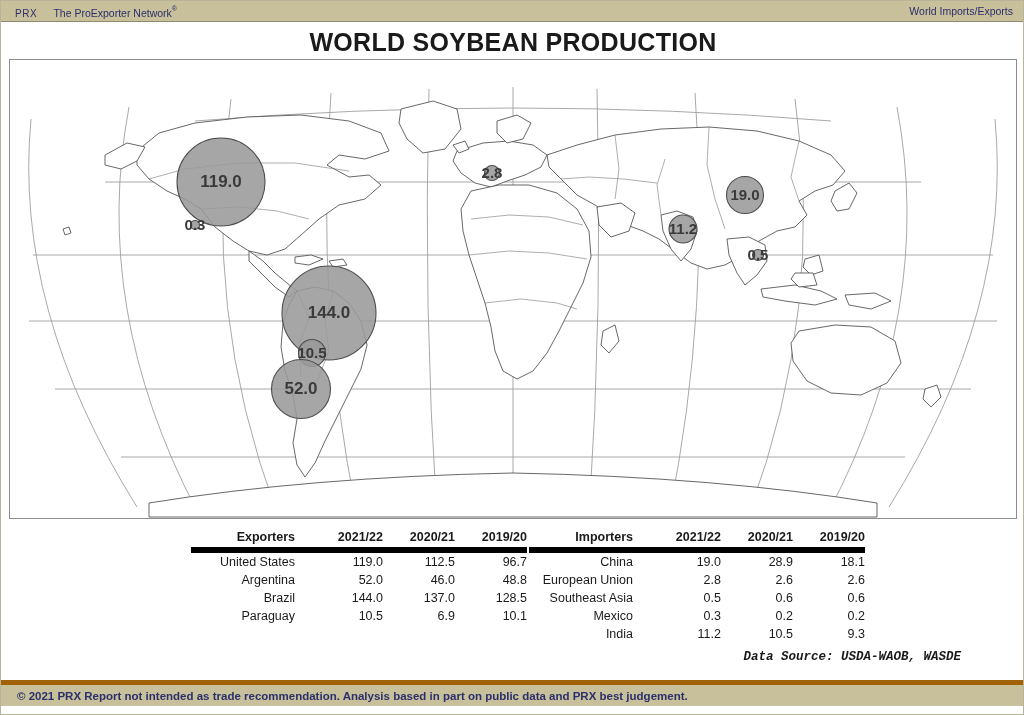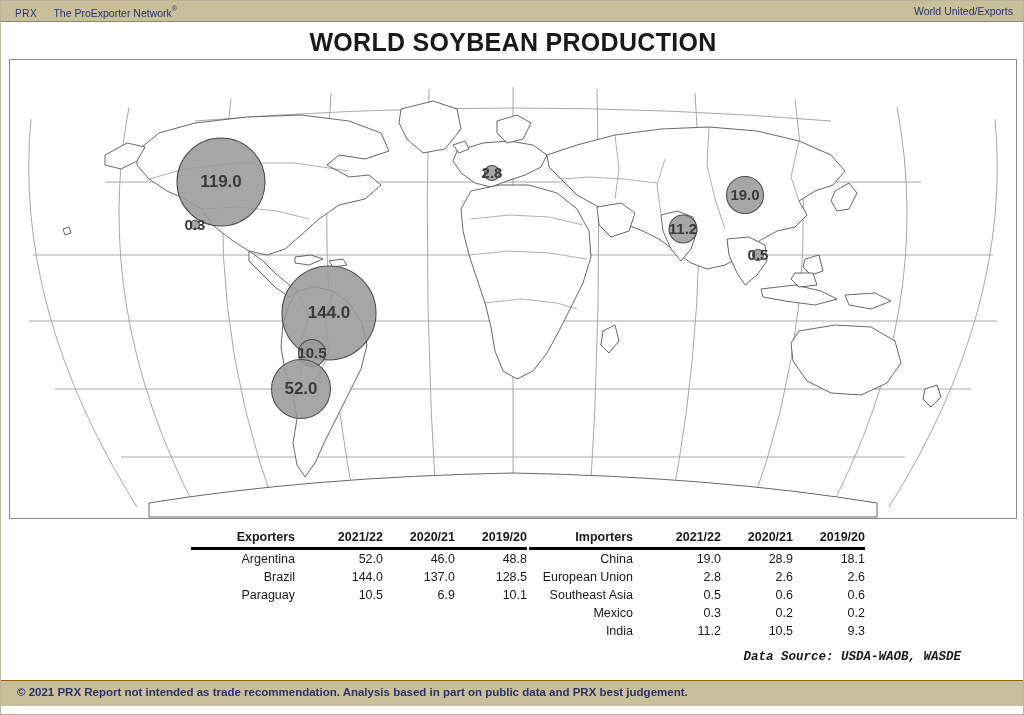--- a/index.html
+++ b/index.html
@@ -29,21 +29,21 @@
     box-sizing: border-box;
   }
   #header-bar {
     top: 0;
     height: 21px;
     border-bottom: 1px solid #8e8a72;
   }
   #footer-bar {
     top: 679px;
     height: 26px;
-    border-top: 1px solid #a16207;
+    border-top: 5px solid #a16207;
   }
   .brand {
     position: absolute;
     left: 14px;
     top: 2px;
     color: #2c2f6b;
     white-space: nowrap;
   }
   .brand-prx {
     font-size: 10px;
@@ -120,21 +120,21 @@
     font-size: 12.5px;
     color: #1a1a1a;
   }
   #exporters-table { left: 190px; top: 528px; }
   #importers-table { left: 528px; top: 528px; }
 
   .data-table th {
     font-weight: bold;
     font-size: 12.5px;
     padding: 1px 0 3px 0;
-    border-bottom: 3px solid #000000;
+    border-bottom: 6px solid #000000;
     text-align: right;
     white-space: nowrap;
   }
   .data-table td {
     padding: 2px 0;
     text-align: right;
     white-space: nowrap;
   }
   .data-table th.col-name,
   .data-table td.col-name {
@@ -162,21 +162,21 @@
 </style>
 </head>
 <body>
 
 <div id="page">
 
   <div class="bar" id="header-bar">
     <div class="brand">
       <span class="brand-prx">PRX</span><span class="brand-name">The ProExporter Network</span><span class="brand-reg">®</span>
     </div>
-    <div id="header-right">World United/Exports</div>
+    <div id="header-right">World Imports/Exports</div>
   </div>
 
   <div id="title">WORLD SOYBEAN PRODUCTION</div>
 
   <div id="map-wrap">
     <svg id="map-svg" width="1008" height="460" viewBox="0 0 1008 460">
 
       <rect x="0.5" y="0.5" width="1007" height="459" fill="#ffffff" stroke="#8c8c8c" stroke-width="1"></rect>
 
       <g stroke="#9e9e9e" stroke-width="0.9" fill="none">
@@ -324,20 +324,26 @@
     <thead>
       <tr>
         <th class="col-name">Exporters</th>
         <th class="col-yr">2021/22</th>
         <th class="col-yr">2020/21</th>
         <th class="col-yr">2019/20</th>
       </tr>
     </thead>
     <tbody>
       <tr>
+        <td class="col-name">United States</td>
+        <td class="col-yr">119.0</td>
+        <td class="col-yr">112.5</td>
+        <td class="col-yr">96.7</td>
+      </tr>
+      <tr>
         <td class="col-name">Argentina</td>
         <td class="col-yr">52.0</td>
         <td class="col-yr">46.0</td>
         <td class="col-yr">48.8</td>
       </tr>
       <tr>
         <td class="col-name">Brazil</td>
         <td class="col-yr">144.0</td>
         <td class="col-yr">137.0</td>
         <td class="col-yr">128.5</td>

